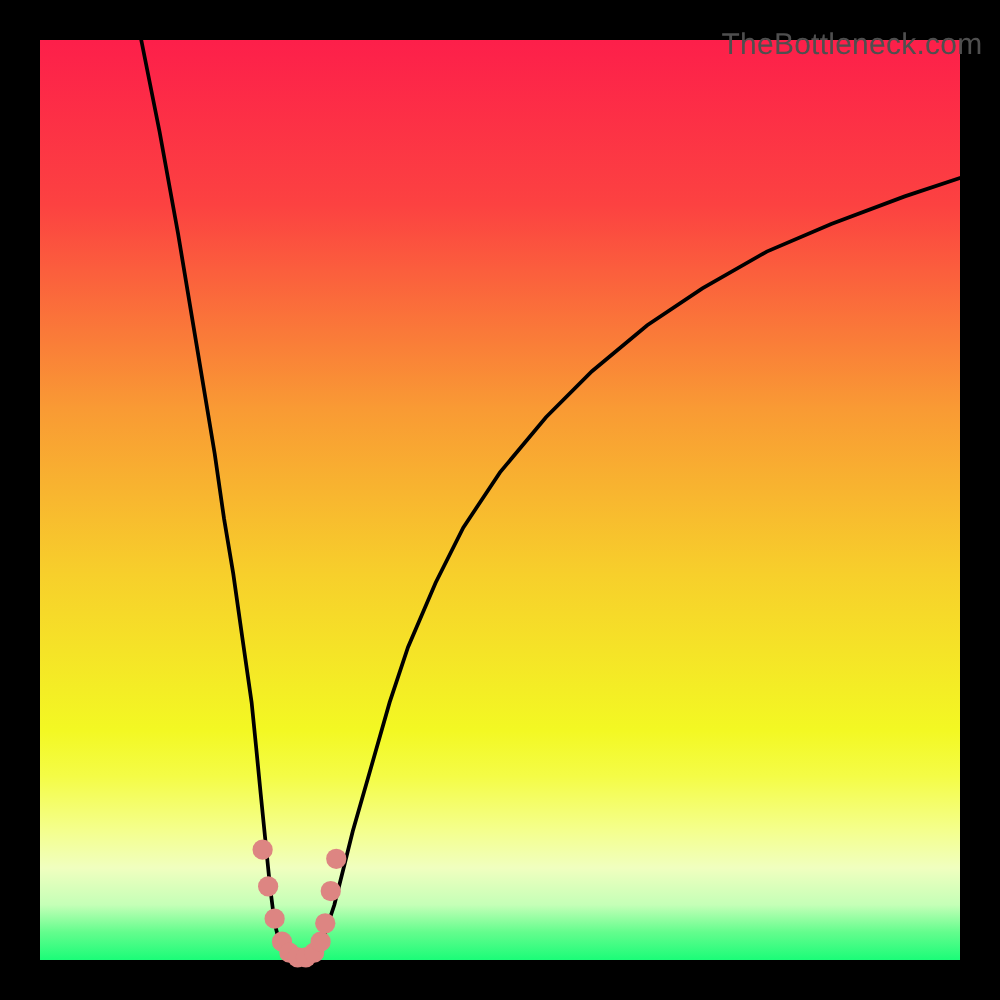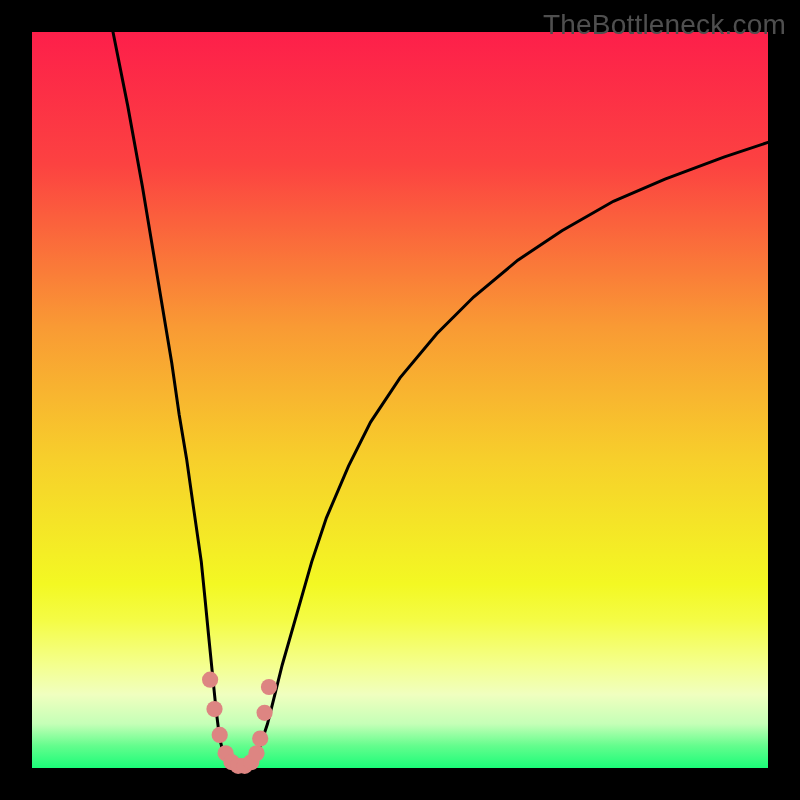--- a/index.html
+++ b/index.html
@@ -22,24 +22,24 @@
   .plot {
     position: absolute;
     left: 32px;
     top: 32px;
     width: 736px;
     height: 736px;
     
   }
   .watermark {
     position: absolute;
-    top: 9px;
+    top: 22px;
     right: 14px;
     color: #4f4f4f;
-    font-size: 28px;
+    font-size: 24px;
     font-weight: 500;
     letter-spacing: 0.2px;
     pointer-events: none;
   }
   svg.curves {
     position: absolute;
     left: 0;
     top: 0;
     width: 736px;
     height: 736px;

